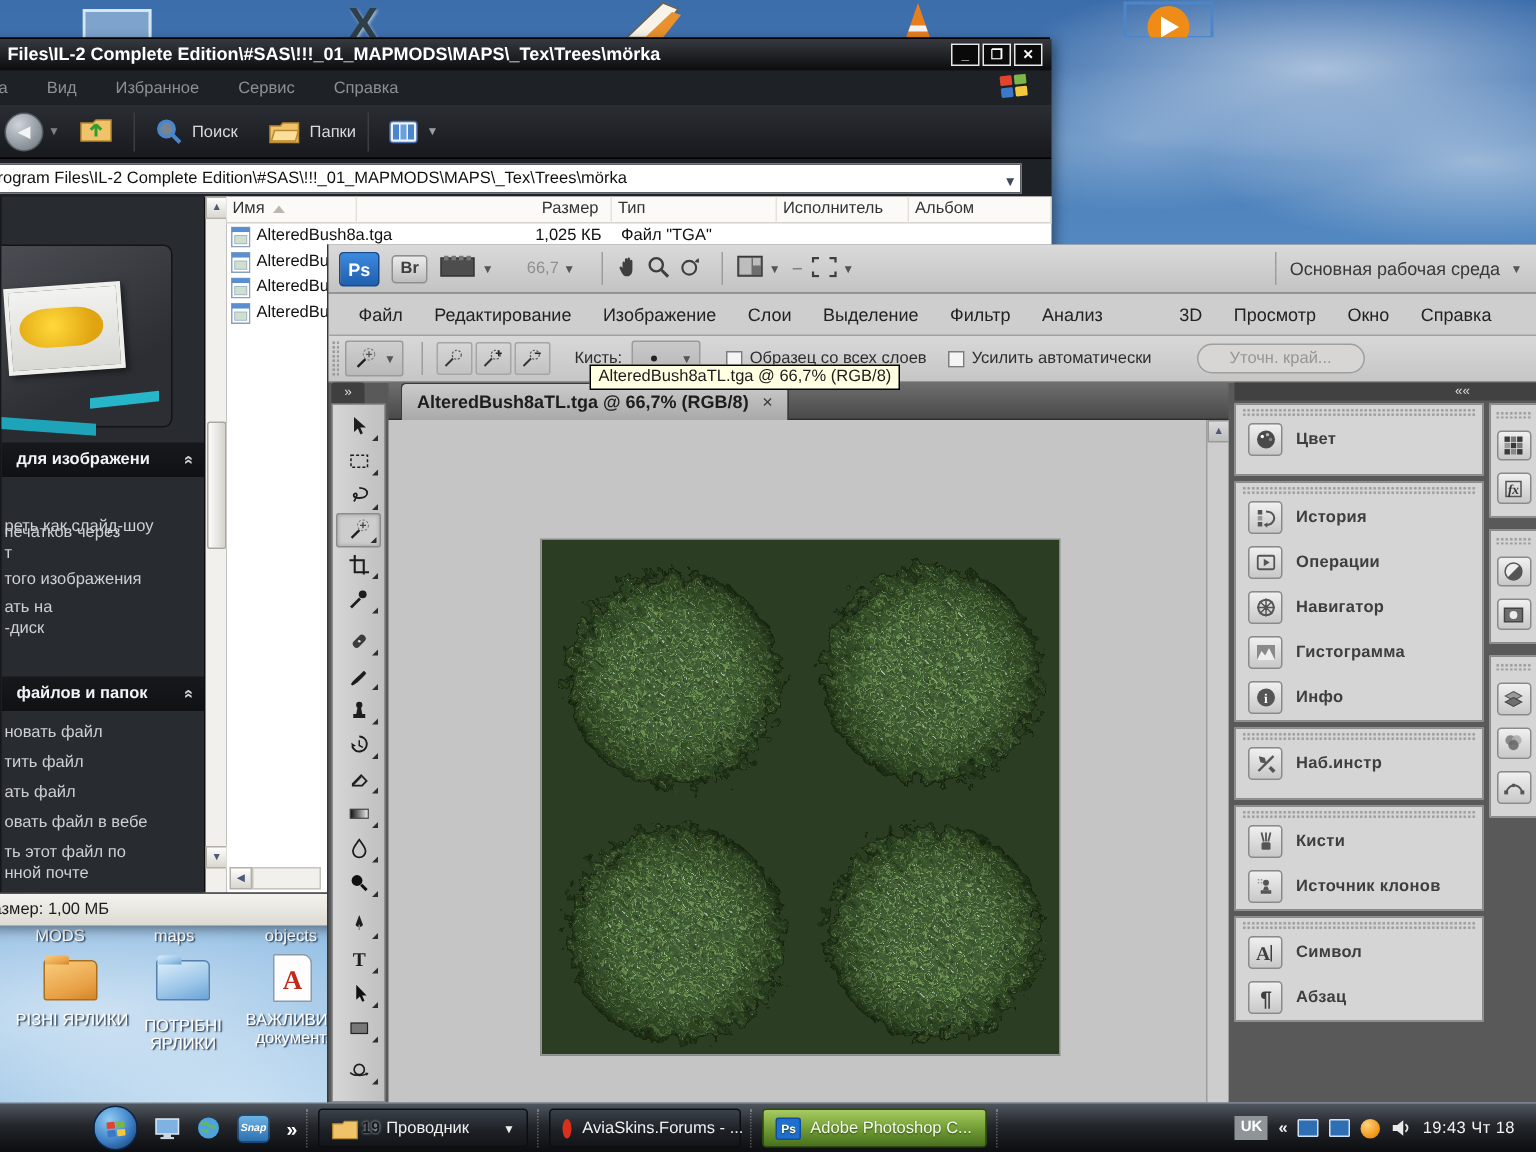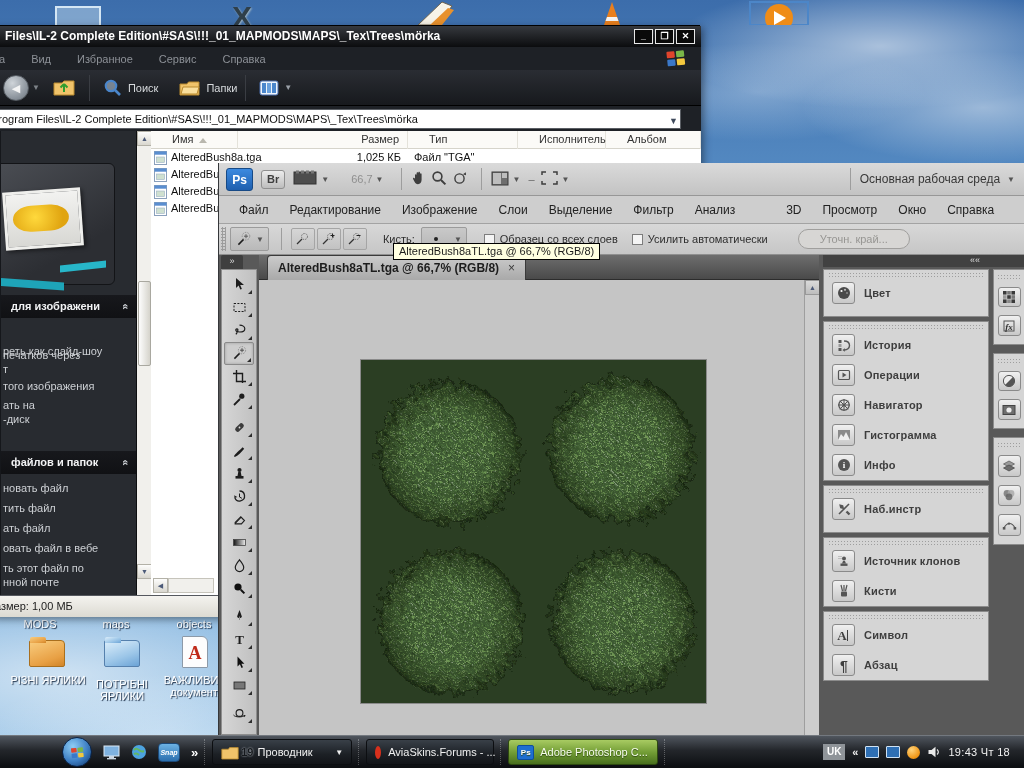--- a/index.html
+++ b/index.html
@@ -62,21 +62,21 @@
   
   .vsb{left:145px;top:105px;width:15px;height:464px;background:#f1f0ec;border-left:1px solid #0d0e10}
   .sbtn{width:15px;height:15px;background:linear-gradient(#fdfdfc,#d9d7cf);border:1px solid #b3b1a7;
       color:#4c5a78;font-size:7px;text-align:center;line-height:13px}
   .sthumb{position:absolute;left:1px;top:150px;width:13px;height:85px;border-radius:2px;
       background:linear-gradient(90deg,#fdfdfd,#d5d3cb);border:1px solid #a9a8a0}
   
   #flist{left:160px;top:105px;width:550px;height:464px;background:#fff;overflow:hidden}
   .hrow{position:absolute;left:0;top:0;width:550px;height:18px;background:#fbfaf7;border-bottom:1px solid #d6d4cb;
       font-size:11px;color:#333}
-  .hcell{position:absolute;top:0;height:18px;line-height:17px;border-right:1px solid #e4e2da;padding-left:21px}
+  .hcell{position:absolute;top:0;height:18px;line-height:17px;border-right:1px solid #e4e2da;padding-left:4px}
   .sorta{display:inline-block;width:0;height:0;border-left:4px solid transparent;border-right:4px solid transparent;
       border-bottom:5px solid #b9b7ae;margin-left:6px}
   .frow{position:absolute;left:0;width:550px;height:16px;font-size:11px;color:#101010;line-height:15px;white-space:nowrap}
   .fico{position:absolute;left:3px;top:1px}
   .fname{position:absolute;left:20px;top:0}
   .fsize{position:absolute;left:175px;width:75px;text-align:right;top:0}
   .ftype{position:absolute;left:263px;top:0}
   .hsb{position:absolute;left:2px;top:447px;height:15px;display:flex}
   .hst{width:46px;height:15px;background:#f1f0ec;border:1px solid #c6c4bb}
   
@@ -750,36 +750,36 @@
                 <path d="M10.5 10.5l3 3" stroke="#555" stroke-width="2.4"></path>
               </svg>
             </span>
           <span class="plabel">Наб.инстр</span>
         </div>
       </div>
       <div class="pgroup" style="top:282px;height:70px">
         <div class="prow">
           <span class="pi">
               <svg width="16" height="16" viewBox="0 0 16 16">
+                <path d="M5 2l1.5 6M8 2v6M11 2l-1.5 6" stroke="#555" stroke-width="1.2"></path>
+                <rect x="5" y="8.5" width="6" height="5" rx="1" fill="#555"></rect>
+              </svg>
+            </span>
+          <span class="plabel">Кисти</span>
+        </div>
+        <div class="prow">
+          <span class="pi">
+              <svg width="16" height="16" viewBox="0 0 16 16">
                 <path d="M4.5 10.5h7v2.4h-7z" fill="#555"></path>
                 <circle cx="8" cy="5.5" r="2" fill="#555"></circle>
                 <path d="M7 8h2l1 2.5H6z" fill="#555"></path>
                 <path d="M2.5 3.5h3M2.5 5.5h3" stroke="#999" stroke-dasharray="1 1"></path>
               </svg>
             </span>
           <span class="plabel">Источник клонов</span>
-        </div>
-        <div class="prow">
-          <span class="pi">
-              <svg width="16" height="16" viewBox="0 0 16 16">
-                <path d="M5 2l1.5 6M8 2v6M11 2l-1.5 6" stroke="#555" stroke-width="1.2"></path>
-                <rect x="5" y="8.5" width="6" height="5" rx="1" fill="#555"></rect>
-              </svg>
-            </span>
-          <span class="plabel">Кисти</span>
         </div>
       </div>
       <div class="pgroup" style="top:356px;height:70px">
         <div class="prow">
           <span class="pi">
               <svg width="16" height="16" viewBox="0 0 16 16">
                 <text x="6" y="13" font-size="13" font-weight="bold" fill="#3f3f3f" text-anchor="middle" font-family="Liberation Serif,serif">A</text>
                 <path d="M11.5 3v11" stroke="#3f3f3f"></path>
               </svg>
             </span>

